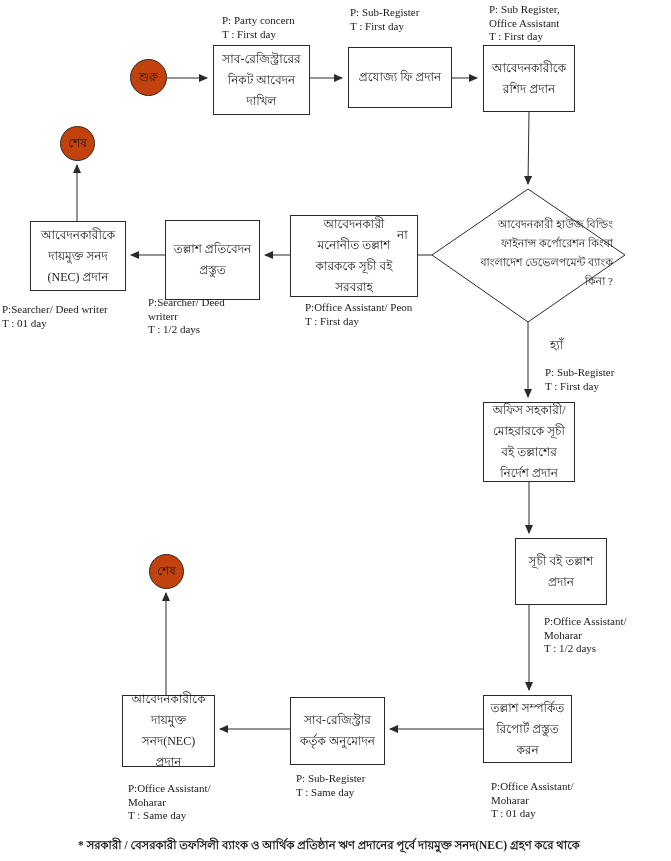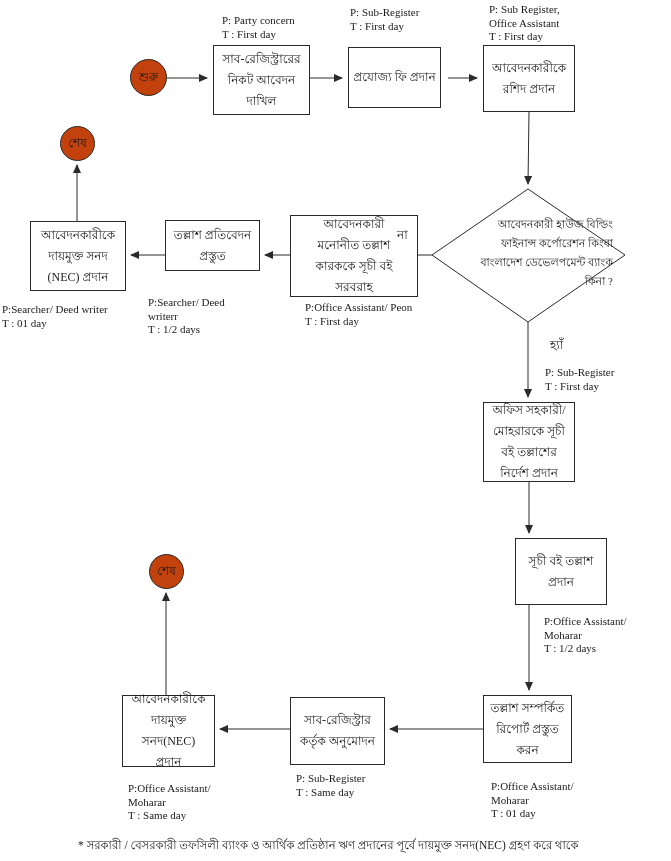--- a/index.html
+++ b/index.html
@@ -92,34 +92,34 @@
     <line x1="166" y1="695" x2="166" y2="593" stroke="#2a2a2a" stroke-width="1" marker-end="url(#ah)"></line>
   </svg>
 
   <div class="circle" style="left:130px; top:59px; width:37px; height:37px;">শুরু</div>
   <div class="circle" style="left:60px; top:126px; width:35px; height:35px;">শেষ</div>
   <div class="circle" style="left:149px; top:554px; width:35px; height:35px;">শেষ</div>
 
   <div class="box" style="left:213px; top:45px; width:97px; height:70px;">সাব-রেজিস্ট্রারের
 নিকট আবেদন
 দাখিল</div>
-  <div class="box" style="left:348px; top:47px; width:93px; height:61px;">প্রযোজ্য ফি প্রদান</div>
+  <div class="box" style="left:348px; top:47px; width:104px; height:61px;">প্রযোজ্য ফি প্রদান</div>
   <div class="box" style="left:483px; top:45px; width:92px; height:67px;">আবেদনকারীকে
 রশিদ প্রদান</div>
 
   <div class="dtext" style="left:443px; top:215px; width:170px;text-align:right;">আবেদনকারী হাউজ বিল্ডিং
 ফাইনান্স কর্পোরেশন কিংবা
 বাংলাদেশ ডেভেলপমেন্ট ব্যাংক
 কিনা ?</div>
 
   <div class="box" style="left:290px; top:215px; width:128px; height:82px;">আবেদনকারী
 মনোনীত তল্লাশ
 কারককে সূচী বই
 সরবরাহ</div>
-  <div class="box" style="left:165px; top:220px; width:95px; height:51px;">তল্লাশ প্রতিবেদন
+  <div class="box" style="left:165px; top:220px; width:95px; height:80px;">তল্লাশ প্রতিবেদন
 প্রস্তুত</div>
   <div class="box" style="left:30px; top:221px; width:96px; height:70px;">আবেদনকারীকে
 দায়মুক্ত সনদ
 (NEC) প্রদান</div>
 
   <div class="box" style="left:483px; top:402px; width:92px; height:80px;">অফিস সহকারী/
 মোহরারকে সূচী
 বই তল্লাশের
 নির্দেশ প্রদান</div>
   <div class="box" style="left:485px; top:538px; width:92px; height:67px;margin-left:30px;">সূচী বই তল্লাশ
@@ -159,15 +159,15 @@
 T : 1/2 days</div>
   <div class="annot" style="left:491px; top:780px;">P:Office Assistant/
 Moharar
 T : 01 day</div>
   <div class="annot" style="left:296px; top:772px;">P: Sub-Register
 T : Same day</div>
   <div class="annot" style="left:128px; top:782px;">P:Office Assistant/
 Moharar
 T : Same day</div>
 
-  <div class="footnote" style="left:78px; top:837px;">* সরকারী / বেসরকারী তফসিলী ব্যাংক ও আর্থিক প্রতিষ্ঠান ঋণ প্রদানের পূর্বে দায়মুক্ত সনদ(NEC) গ্রহণ করে থাকে</div>
+  <div class="footnote" style="left:78px; top:837px;font-weight:bold;">* সরকারী / বেসরকারী তফসিলী ব্যাংক ও আর্থিক প্রতিষ্ঠান ঋণ প্রদানের পূর্বে দায়মুক্ত সনদ(NEC) গ্রহণ করে থাকে</div>
 
 </div>
 
 </body></html>

